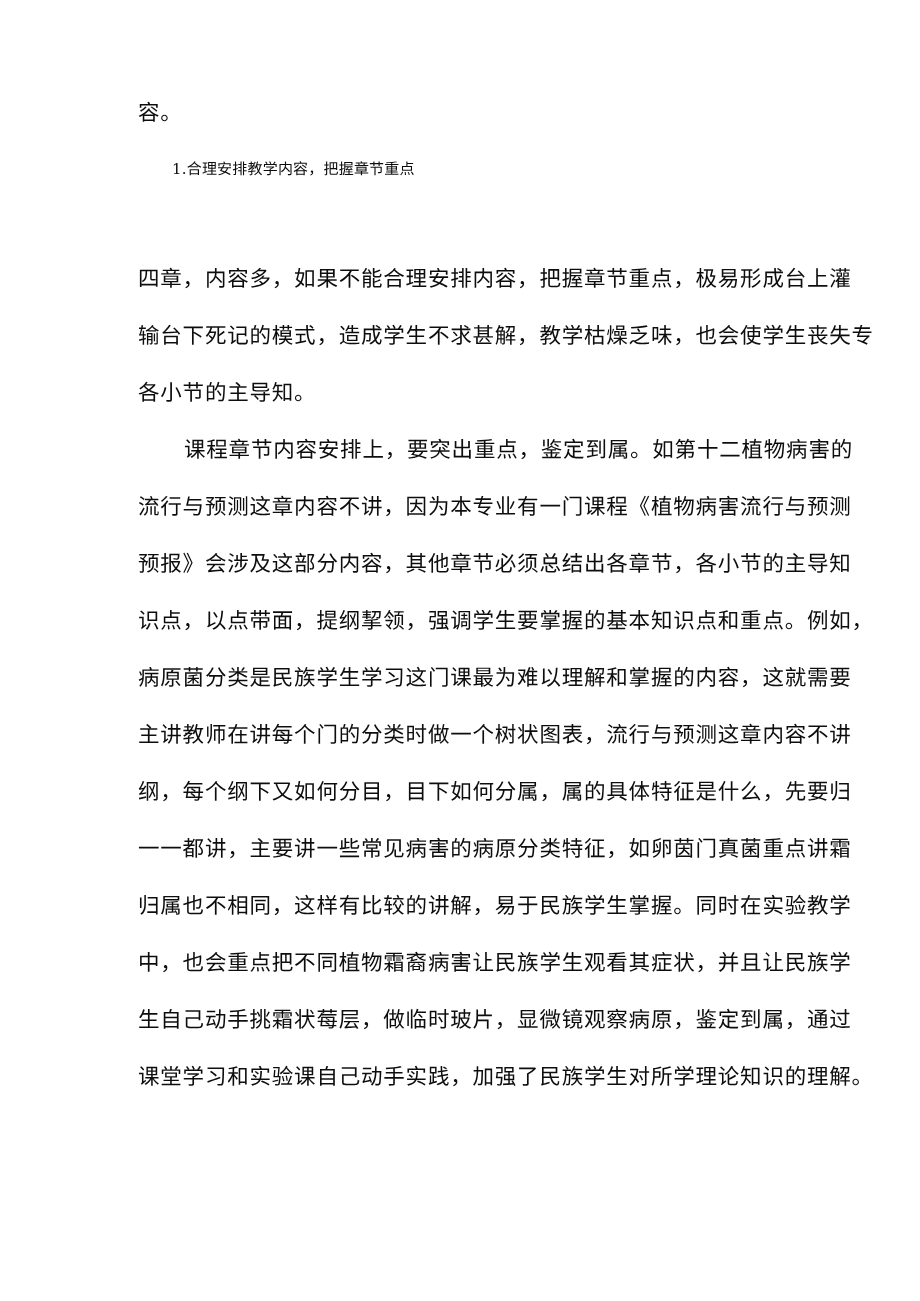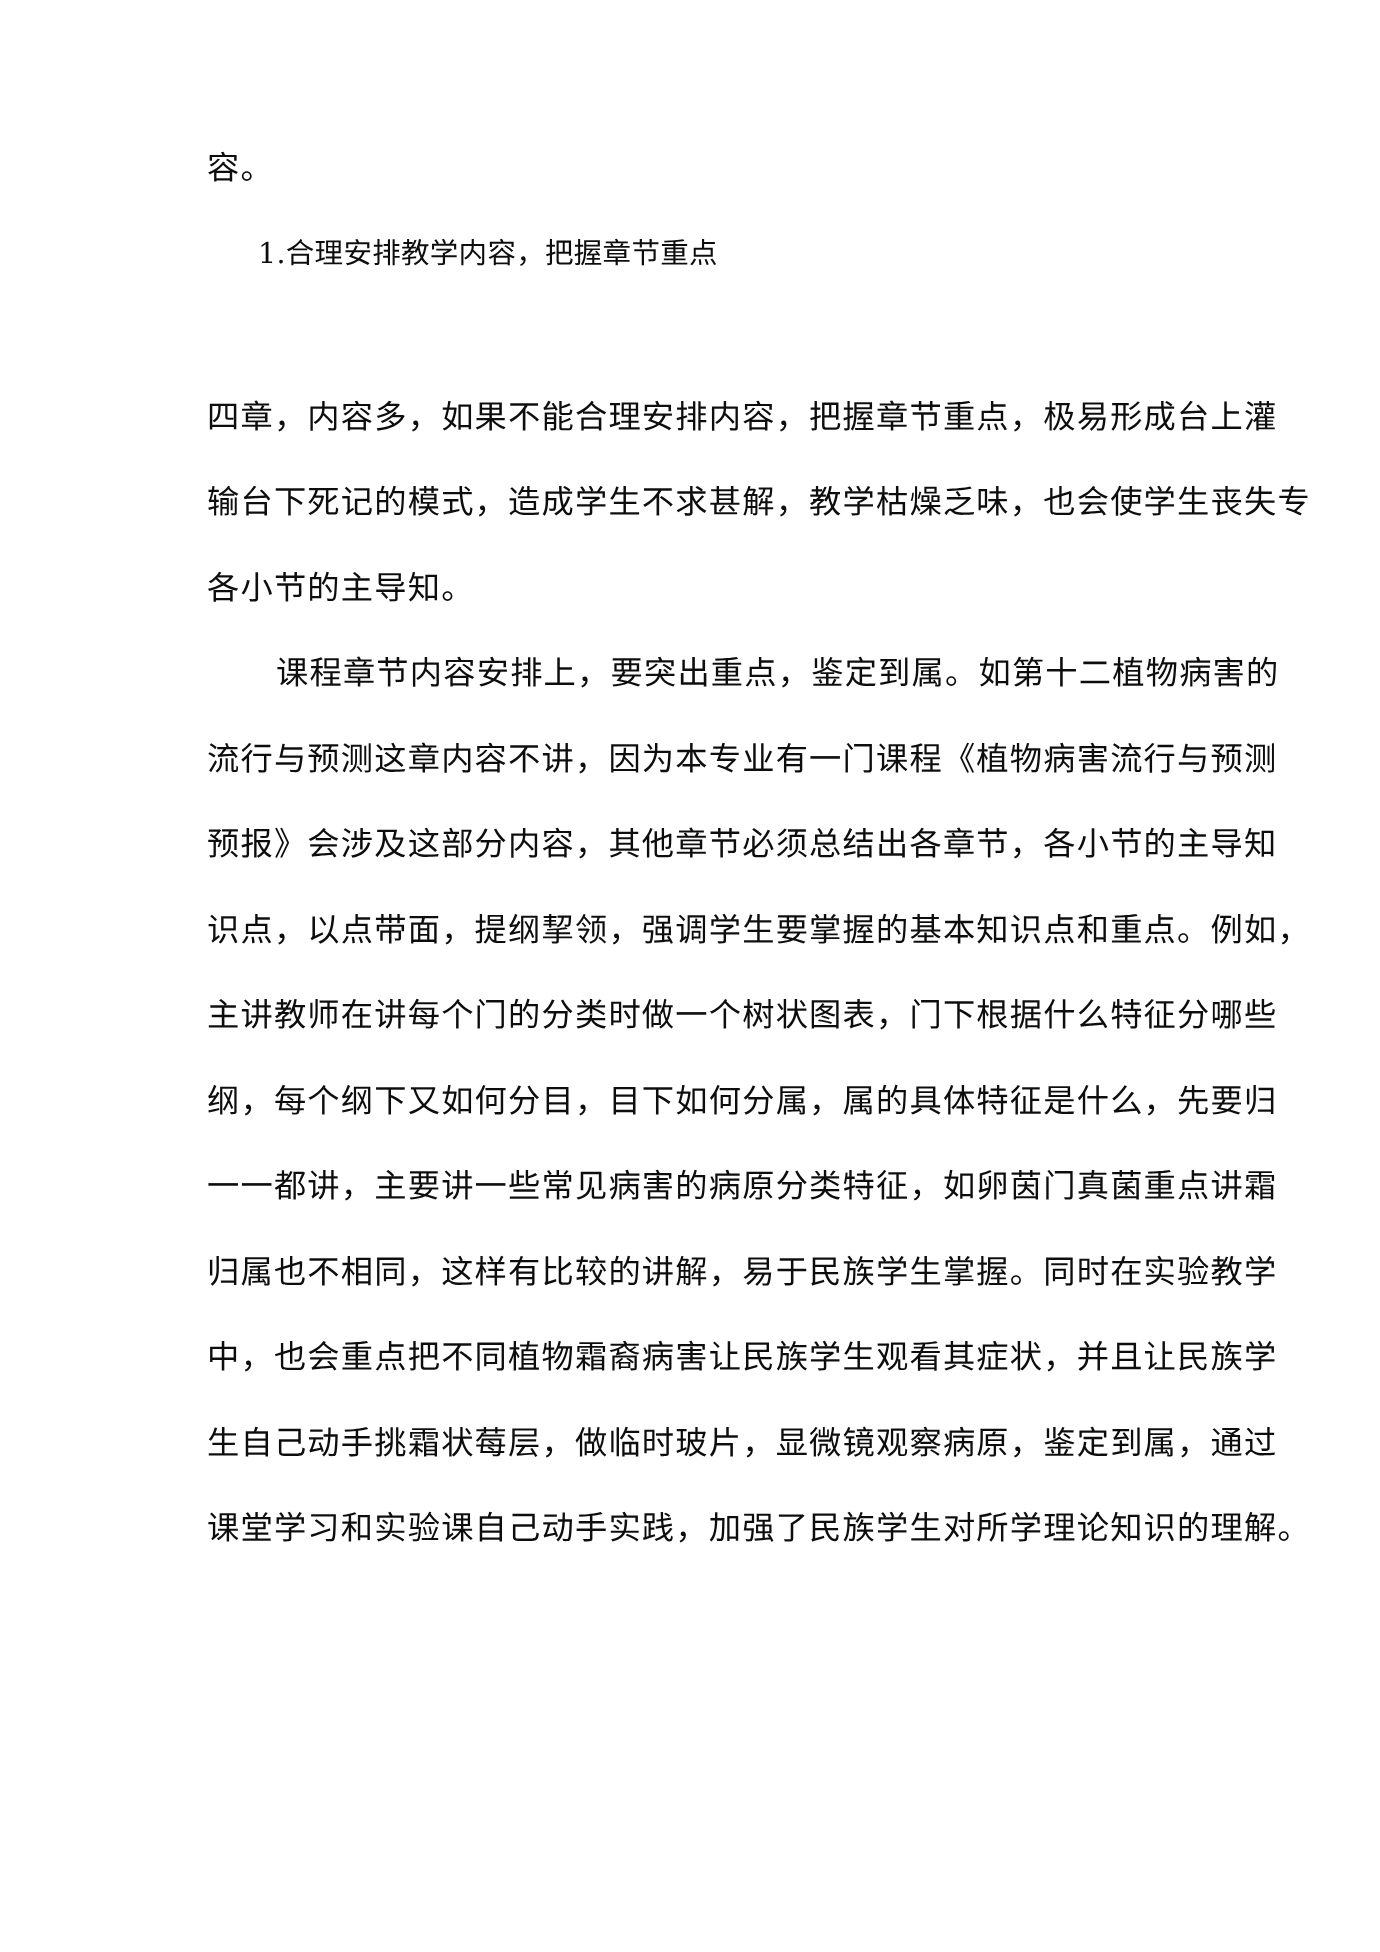--- a/index.html
+++ b/index.html
@@ -38,21 +38,21 @@
   .doc-line {
     font-size: 21.5px;
     line-height: 57px;
     height: 57px;
     letter-spacing: 0.8px;
     font-weight: 400;
   }
 
   
   .doc-heading {
-    font-size: 19px;
+    font-size: 15px;
     line-height: 57px;
     height: 57px;
     letter-spacing: 0.2px;
     font-weight: 400;
   }
 
   
   .indent {
     padding-left: 46px;
   }
@@ -87,21 +87,22 @@
       <div class="doc-line">四章，内容多，如果不能合理安排内容，把握章节重点，极易形成台上灌</div>
       <div class="doc-line">输台下死记的模式，造成学生不求甚解，教学枯燥乏味，也会使学生丧失专</div>
       <div class="doc-line">各小节的主导知。</div>
     </div>
 
     <div class="block">
       <div class="doc-line indent">课程章节内容安排上，要突出重点，鉴定到属。如第十二植物病害的</div>
       <div class="doc-line">流行与预测这章内容不讲，因为本专业有一门课程《植物病害流行与预测</div>
       <div class="doc-line">预报》会涉及这部分内容，其他章节必须总结出各章节，各小节的主导知</div>
       <div class="doc-line">识点，以点带面，提纲挈领，强调学生要掌握的基本知识点和重点。例如，</div>
-      <div class="doc-line">主讲教师在讲每个门的分类时做一个树状图表，门下根据什么特征分哪些</div>
+      <div class="doc-line">病原菌分类是民族学生学习这门课最为难以理解和掌握的内容，这就需要</div>
+      <div class="doc-line">主讲教师在讲每个门的分类时做一个树状图表，流行与预测这章内容不讲</div>
       <div class="doc-line">纲，每个纲下又如何分目，目下如何分属，属的具体特征是什么，先要归</div>
       <div class="doc-line">一一都讲，主要讲一些常见病害的病原分类特征，如卵茵门真菌重点讲霜</div>
       <div class="doc-line">归属也不相同，这样有比较的讲解，易于民族学生掌握。同时在实验教学</div>
       <div class="doc-line">中，也会重点把不同植物霜裔病害让民族学生观看其症状，并且让民族学</div>
       <div class="doc-line">生自己动手挑霜状莓层，做临时玻片，显微镜观察病原，鉴定到属，通过</div>
       <div class="doc-line">课堂学习和实验课自己动手实践，加强了民族学生对所学理论知识的理解。</div>
 
     </div>
 
   </div>

